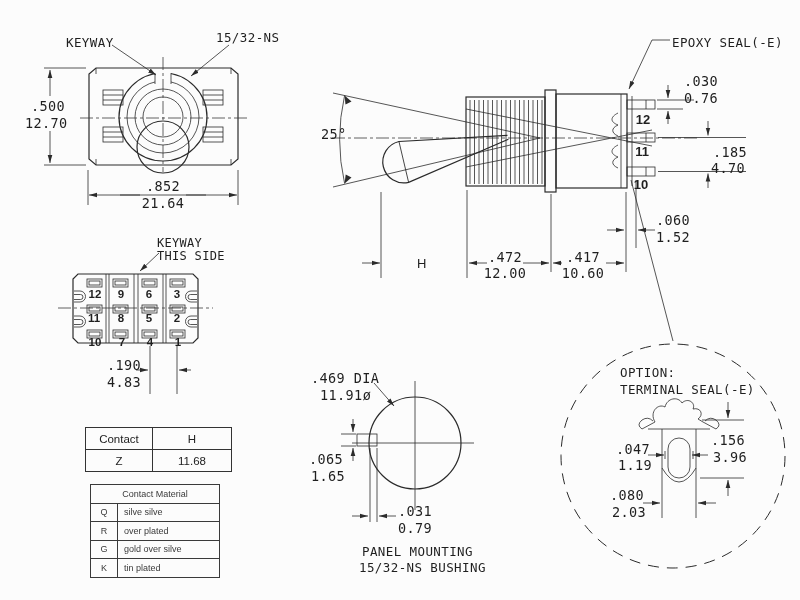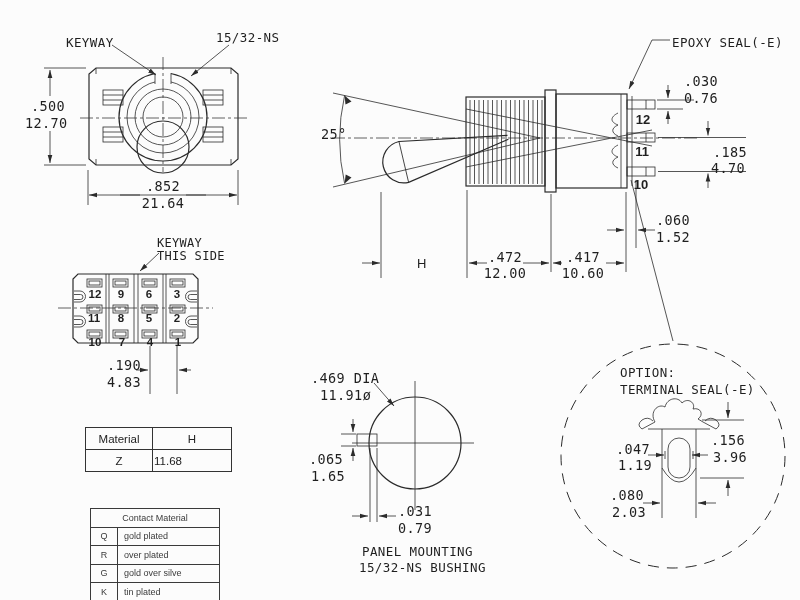--- a/index.html
+++ b/index.html
@@ -15,22 +15,22 @@
   .htxt{font-family:"Liberation Sans", sans-serif;font-size:13px;}
   .ol{stroke:#2b2b2b;stroke-width:1.2;fill:none;}
   .tl{stroke:#2b2b2b;stroke-width:.8;fill:none;}
   .dim{stroke:#2b2b2b;stroke-width:.8;fill:none;}
   .cl{stroke:#3a3a3a;stroke-width:.8;fill:none;stroke-dasharray:13 3 3 3;}
   .arr{fill:#2b2b2b;}
   table{border-collapse:collapse;font-family:"Liberation Sans", sans-serif;color:#222;}
   .acts{position:absolute;left:85px;top:427px;}
   .acts td{border:1.2px solid #333;height:19px;font-size:11.5px;text-align:center;}
   .acts .c1{width:64px;} .acts .c2{width:76px;}
-  .acts .val{text-align:left;}
-  .cont{position:absolute;left:90px;top:508px;}
+  .acts .val{text-align:center;}
+  .cont{position:absolute;left:90px;top:484px;}
   .cont td{border:1.1px solid #3a3a3a;height:15.5px;font-size:9px;color:#3a3a3a;}
   .cont .k{width:24px;text-align:center;}
   .cont .v{width:94px;text-align:left;padding-left:6px;}
   .cont .hd{text-align:center;}
 </style>
 </head>
 <body>
 
 <div id="stage">
 <svg width="800" height="600" viewBox="0 0 800 600">
@@ -286,38 +286,38 @@
     <line class="dim" x1="643" y1="503" x2="660" y2="503" marker-end="url(#ae)"></line>
     <line class="dim" x1="716" y1="503" x2="698" y2="503" marker-end="url(#ae)"></line>
     <text class="dimtxt" x="610" y="500">.080</text>
     <text class="dimtxt" x="612" y="517">2.03</text>
   </g>
 </svg>
 
   <table class="acts">
     <tbody>
         <tr>
-      <td class="c1">Material</td>
+      <td class="c1">Contact</td>
       <td class="c2">H</td>
     </tr>
     <tr>
       <td class="c1">Z</td>
       <td class="c2 val">11.68</td>
     </tr>
   </tbody>
     </table>
 
   <table class="cont">
     <tbody>
         <tr>
       <td class="hd" colspan="2">Contact Material</td>
     </tr>
     <tr>
       <td class="k">Q</td>
-      <td class="v">gold plated</td>
+      <td class="v">silve silve</td>
     </tr>
     <tr>
       <td class="k">R</td>
       <td class="v">over plated</td>
     </tr>
     <tr>
       <td class="k">G</td>
       <td class="v">gold over silve</td>
     </tr>
     <tr>

